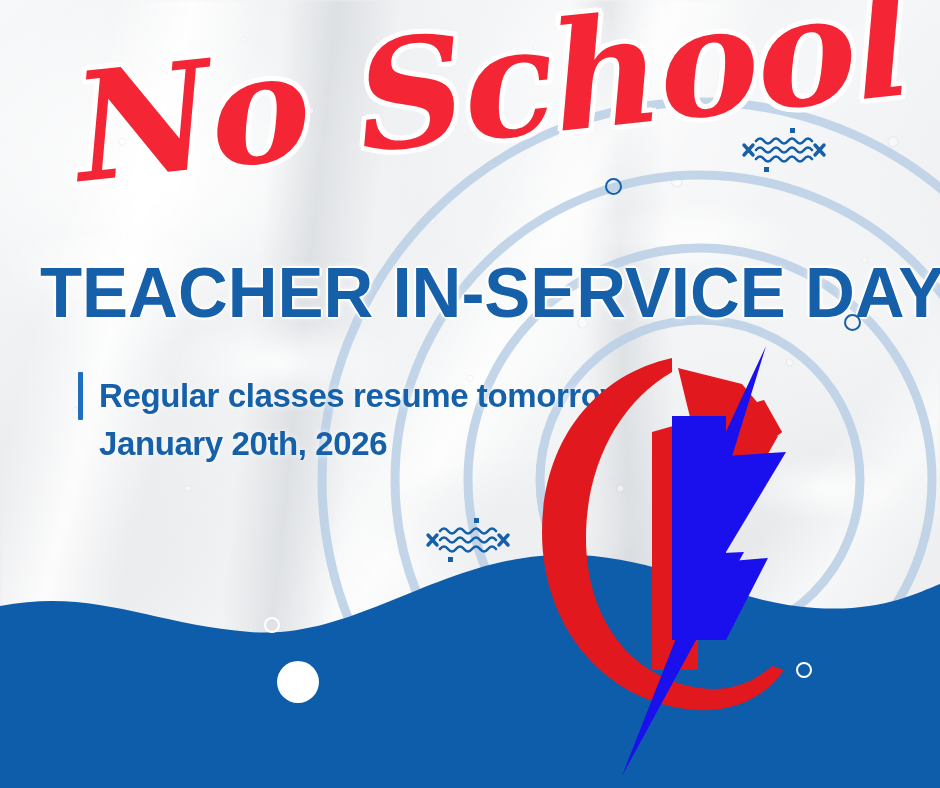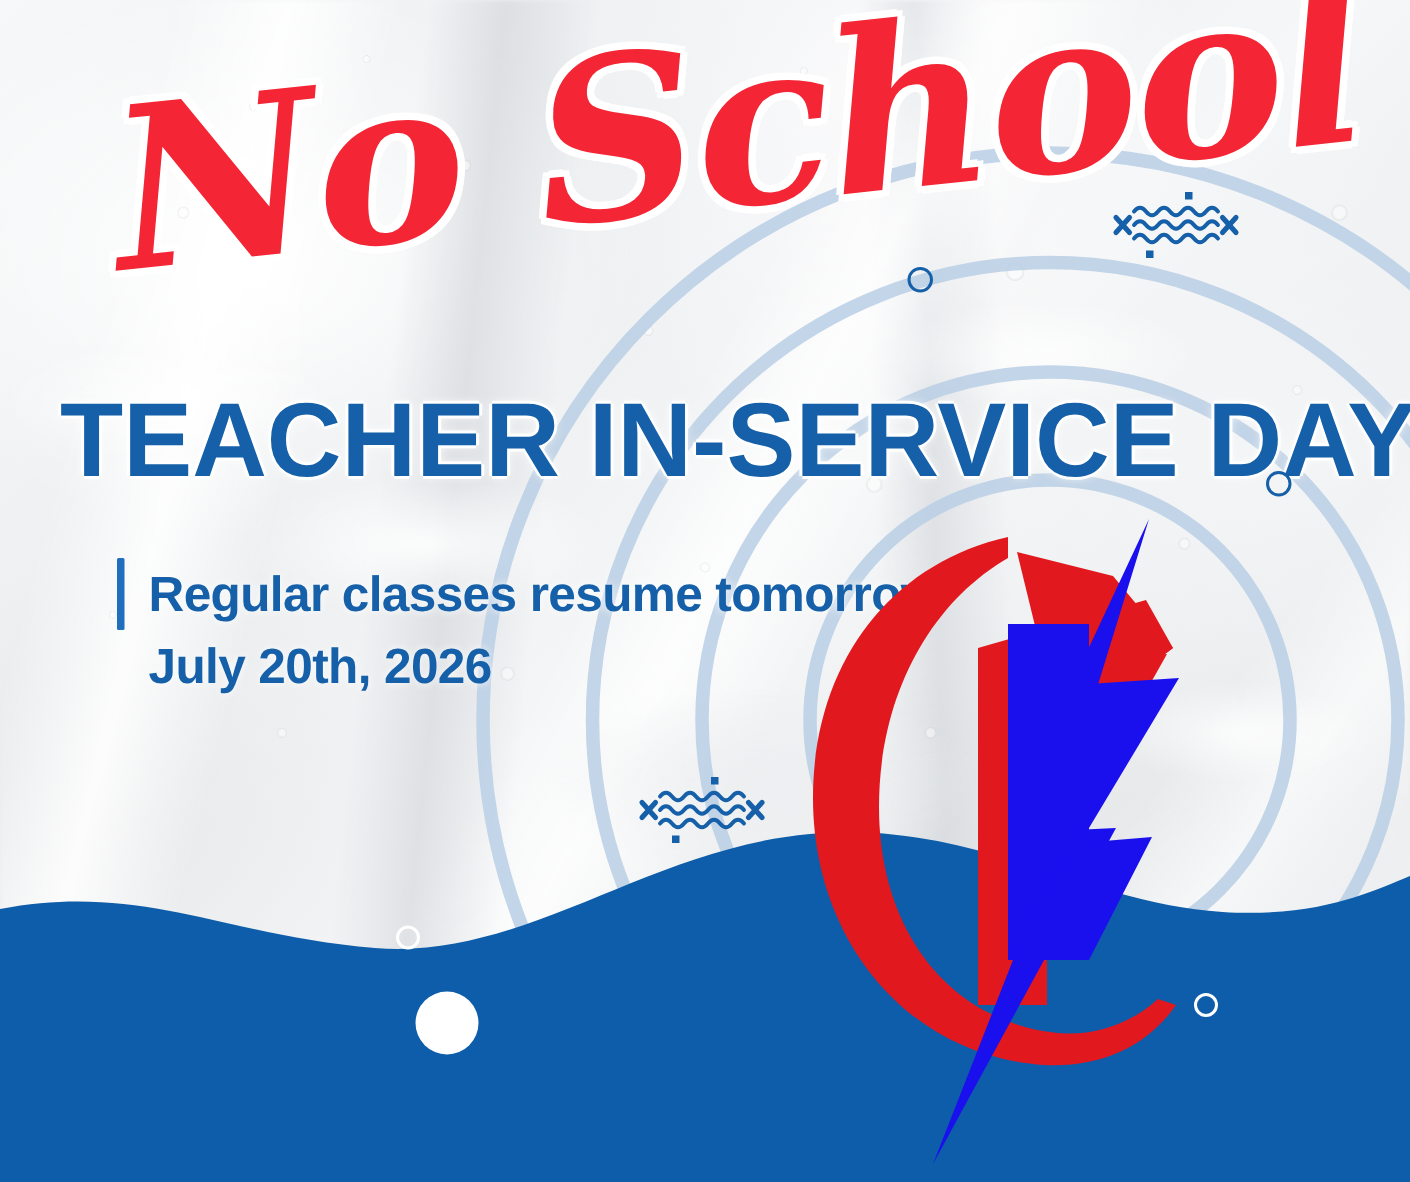--- a/index.html
+++ b/index.html
@@ -159,21 +159,21 @@
   </svg>
 
   <div class="script">No School</div>
 
   <div class="headline">TEACHER IN-SERVICE  DAY</div>
 
   <div class="subwrap">
     <div class="accent-bar"></div>
     <div class="subtext">
       <div>Regular classes resume tomorrow</div>
-      <div>July 20th, 2026</div>
+      <div>January 20th, 2026</div>
     </div>
   </div>
 
   <svg class="deco" style="left:736px;top:126px;" width="96" height="48" viewBox="0 0 96 48">
     <g stroke="#1560A8" stroke-width="2.6" fill="none" stroke-linecap="round">
       <path d="M20,15 q4,-5 8,0 t8,0 t8,0 t8,0 t8,0 t8,0 t8,0"></path>
       <path d="M20,24 q4,-5 8,0 t8,0 t8,0 t8,0 t8,0 t8,0 t8,0"></path>
       <path d="M20,33 q4,-5 8,0 t8,0 t8,0 t8,0 t8,0 t8,0 t8,0"></path>
     </g>
     <g stroke="#1560A8" stroke-width="3.4" stroke-linecap="round">

